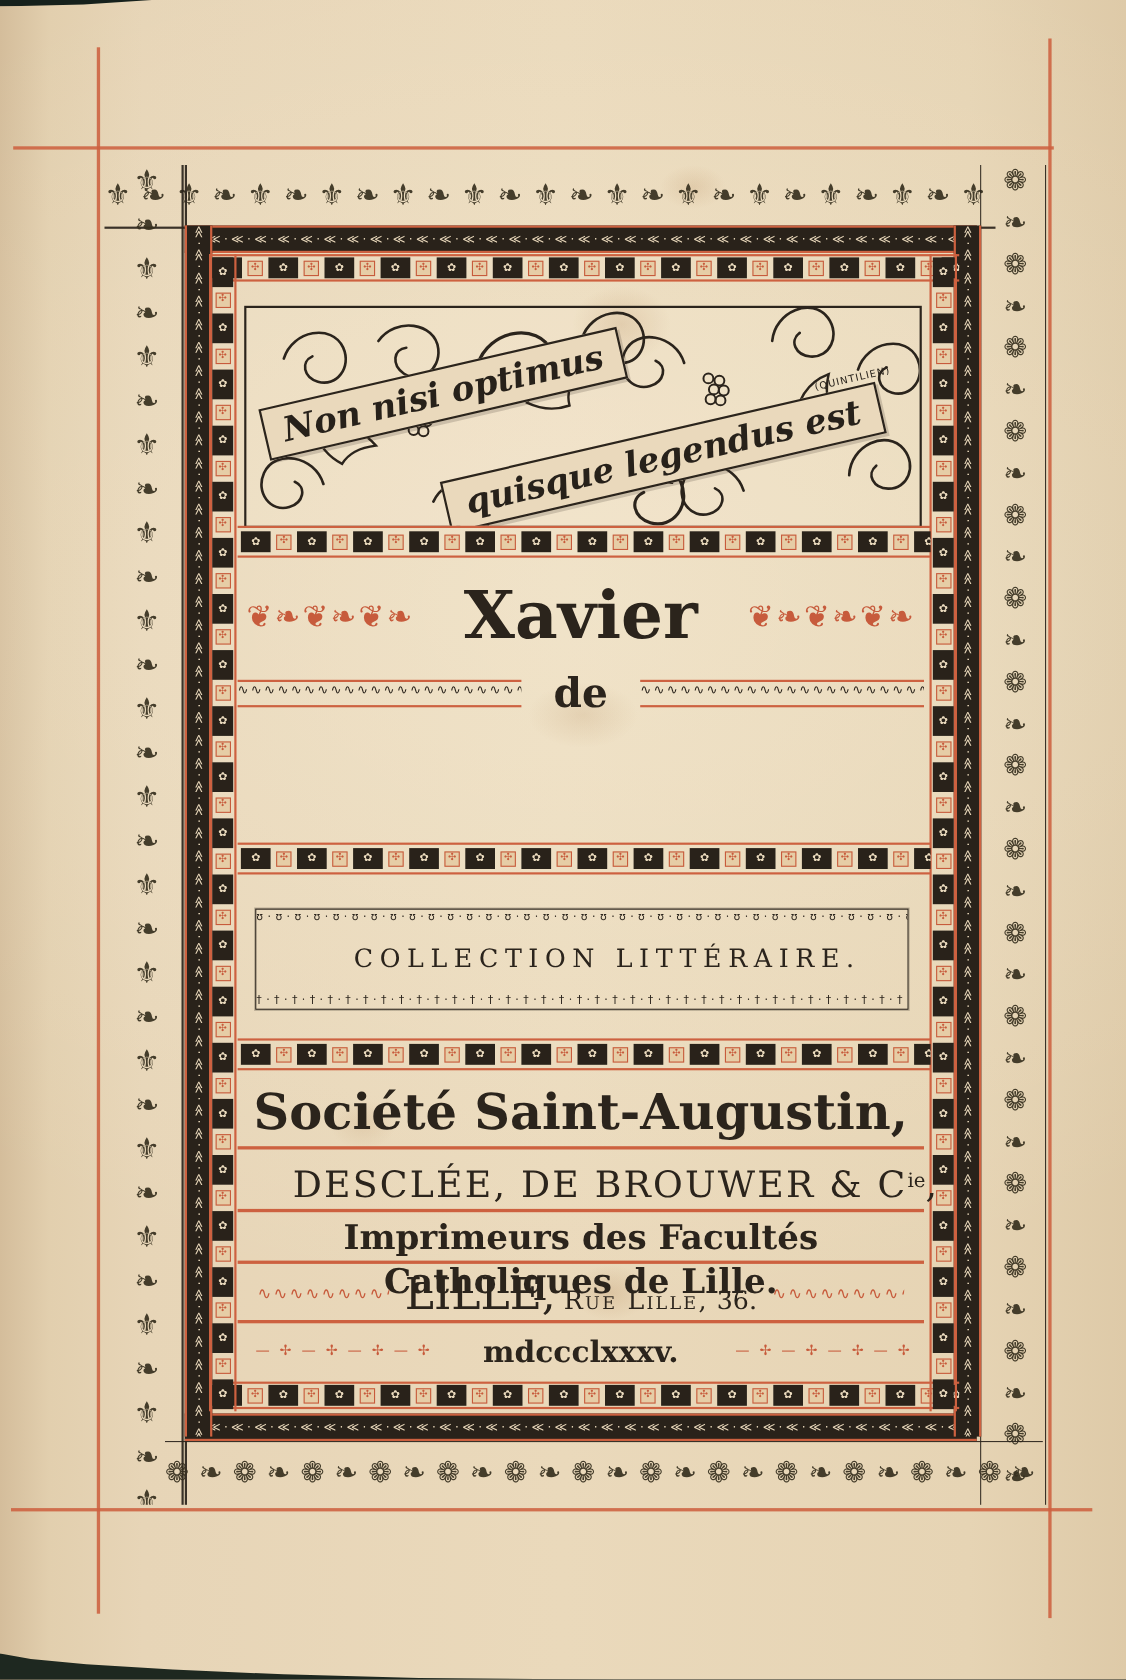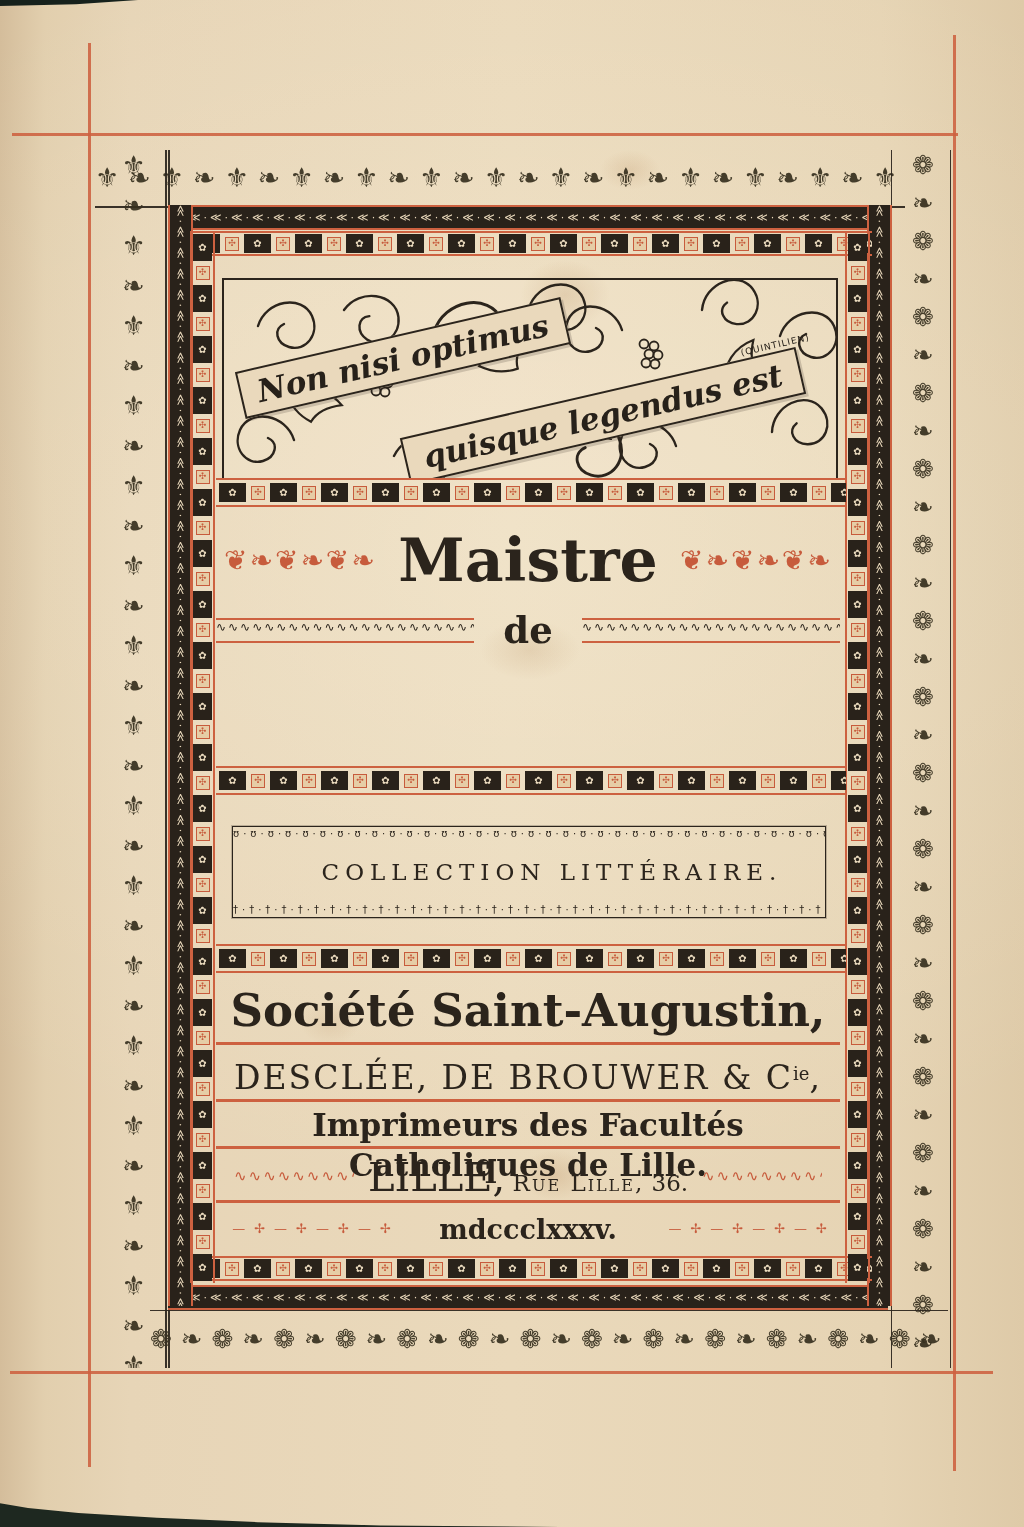--- a/index.html
+++ b/index.html
@@ -106,21 +106,21 @@
               display:flex;flex-direction:column;justify-content:space-between;
               box-shadow:0 0 0 1px rgba(43,36,28,.25);}
   .cb-orn{height:14px;overflow:hidden;white-space:nowrap;text-align:center;color:#2b241c;
           font-family:"DejaVu Sans",sans-serif;font-size:10px;line-height:14px;letter-spacing:4px;}
   #collection-label{text-align:center;font-size:23px;letter-spacing:6px;color:#2b241c;padding-left:46px;}
 
   
   #row-societe{top:980px;height:62px;font-weight:bold;font-size:45px;line-height:62px;white-space:nowrap;}
   .rule{position:absolute;left:216px;width:624px;height:3px;background:#cd6140;}
   #rule1{top:1042px;} #rule2{top:1099px;} #rule3{top:1146px;} #rule4{top:1200px;}
-  #row-desclee{top:1051px;height:46px;font-size:33px;line-height:46px;letter-spacing:2px;white-space:nowrap;}
+  #row-desclee{top:1051px;height:46px;font-size:33px;line-height:46px;letter-spacing:2px;white-space:nowrap;margin-left:32px;}
   #row-desclee sup{font-size:18px;vertical-align:9px;letter-spacing:0;}
   #row-imprimeurs{top:1105px;height:40px;font-weight:bold;font-size:31px;line-height:40px;}
   #row-lille{top:1155px;height:44px;font-size:23px;line-height:44px;}
   #lille-city{font-size:40px;}
   #lille-street{font-variant:small-caps;letter-spacing:2px;}
   .sq{position:absolute;top:12px;width:120px;height:22px;overflow:hidden;white-space:nowrap;
       color:#c75b3c;font-family:"DejaVu Sans",sans-serif;font-size:15px;line-height:18px;letter-spacing:2px;}
   #sq-l{left:18px;} #sq-r{right:18px;}
   #row-date{top:1210px;height:40px;font-weight:bold;font-size:27px;line-height:40px;}
   .date-orn{position:absolute;top:10px;width:192px;height:22px;overflow:hidden;white-space:nowrap;
@@ -367,21 +367,21 @@
       <span class="tr">✣</span>
       <span class="tb">✿</span>
       <span class="tr">✣</span>
       <span class="tb">✿</span>
       <span class="tr">✣</span>
       <span class="tb">✿</span>
     </div>
 
   <div class="ctr" id="row-oeuvres">
     <div class="orn-red" id="orn-oeuvres-l">❦❧❦❧❦❧❦❧❦❧</div>
-    <span>Maistre</span>
+    <span>Xavier</span>
     <div class="orn-red" id="orn-oeuvres-r">❦❧❦❧❦❧❦❧❦❧</div>
   </div>
 
   <div class="ctr" id="row-de">
     <div class="debar" id="debar-l">∿∿∿∿∿∿∿∿∿∿∿∿∿∿∿∿∿∿∿∿∿∿∿∿∿∿∿∿∿∿∿∿∿∿∿∿∿∿∿∿∿∿∿∿∿∿∿∿∿∿</div>
     <span>de</span>
     <div class="debar" id="debar-r">∿∿∿∿∿∿∿∿∿∿∿∿∿∿∿∿∿∿∿∿∿∿∿∿∿∿∿∿∿∿∿∿∿∿∿∿∿∿∿∿∿∿∿∿∿∿∿∿∿∿</div>
   </div>
 
 

